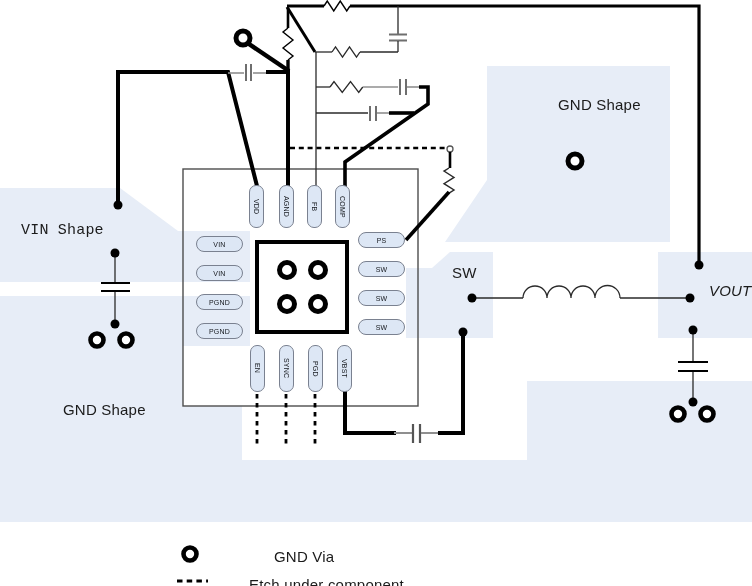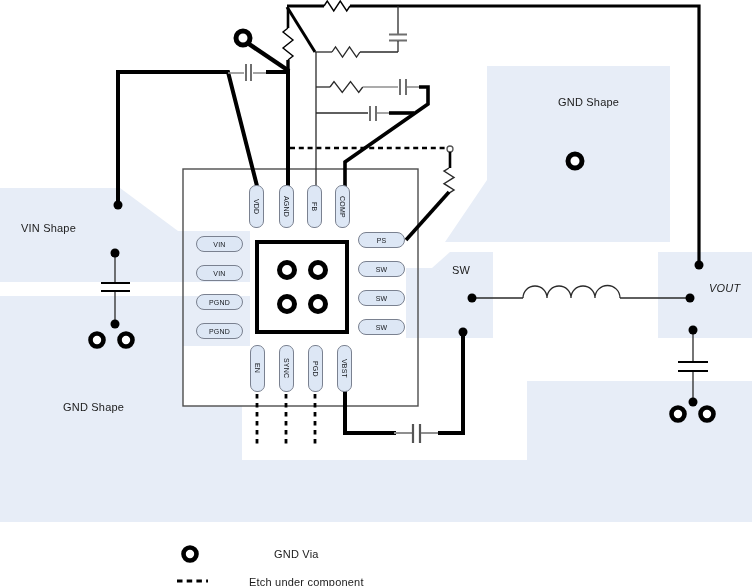--- a/index.html
+++ b/index.html
@@ -1,19 +1,19 @@
 <!DOCTYPE html>
 <html><head>
 <meta charset="utf-8">
 <style>
   html,body{margin:0;padding:0;background:#ffffff;}
   #canvas{position:relative;width:752px;height:586px;background:#fff;overflow:hidden;
           font-family:"Liberation Sans",sans-serif;}
   svg{position:absolute;left:0;top:0;}
-  .lbl{position:absolute;font-size:11px;color:#1b1b1b;white-space:nowrap;letter-spacing:.2px;}
+  .lbl{position:absolute;font-size:15px;color:#1b1b1b;white-space:nowrap;letter-spacing:.2px;}
   .pin{position:absolute;background:#dde7f5;border:1px solid #7a8190;box-sizing:border-box;
        display:flex;align-items:center;justify-content:center;
        font-size:7px;color:#14171c;letter-spacing:.2px;}
   .pin-h{width:47px;height:16px;border-radius:8px;}
   .pin-v{width:15px;height:43px;border-radius:7px;}
   .pin-vb{height:47px;}
   .pin-v span{writing-mode:vertical-rl;text-orientation:mixed;}
 </style>
 </head>
 <body>
@@ -143,21 +143,21 @@
     <g stroke="#000" stroke-width="2.8" stroke-dasharray="4.6,4.4" fill="none">
       <path d="M257,394 V448"></path>
       <path d="M286,394 V448"></path>
       <path d="M315,394 V448"></path>
     </g>
 
     <circle cx="190" cy="554" r="6.5" fill="#fff" stroke="#000" stroke-width="4.6"></circle>
     <path d="M177,581 H208" stroke="#000" stroke-width="3.2" stroke-dasharray="5.5,4.2" fill="none"></path>
   </svg>
 
-  <div class="lbl" style="left:21px;top:222px;">VIN Shape</div>
+  <div class="lbl" style="left:21px;top:222px;font-family:Liberation Mono, monospace;">VIN Shape</div>
   <div class="lbl" style="left:63px;top:401px;">GND Shape</div>
   <div class="lbl" style="left:558px;top:96px;">GND Shape</div>
   <div class="lbl" style="left:452px;top:264px;">SW</div>
   <div class="lbl" style="left:709px;top:282px;font-style:italic;">VOUT</div>
 
   <div class="lbl" style="left:246px;top:548px;margin-left:28px;">GND Via</div>
   <div class="lbl" style="left:249px;top:576px;">Etch under component</div>
 
   <div class="pin pin-v" style="left:249px;top:185px;">
       <span>VDD</span>

